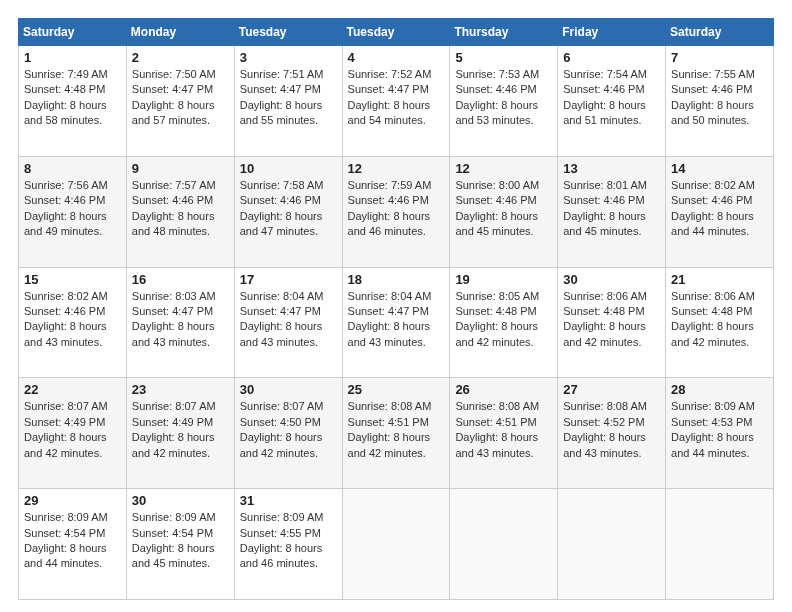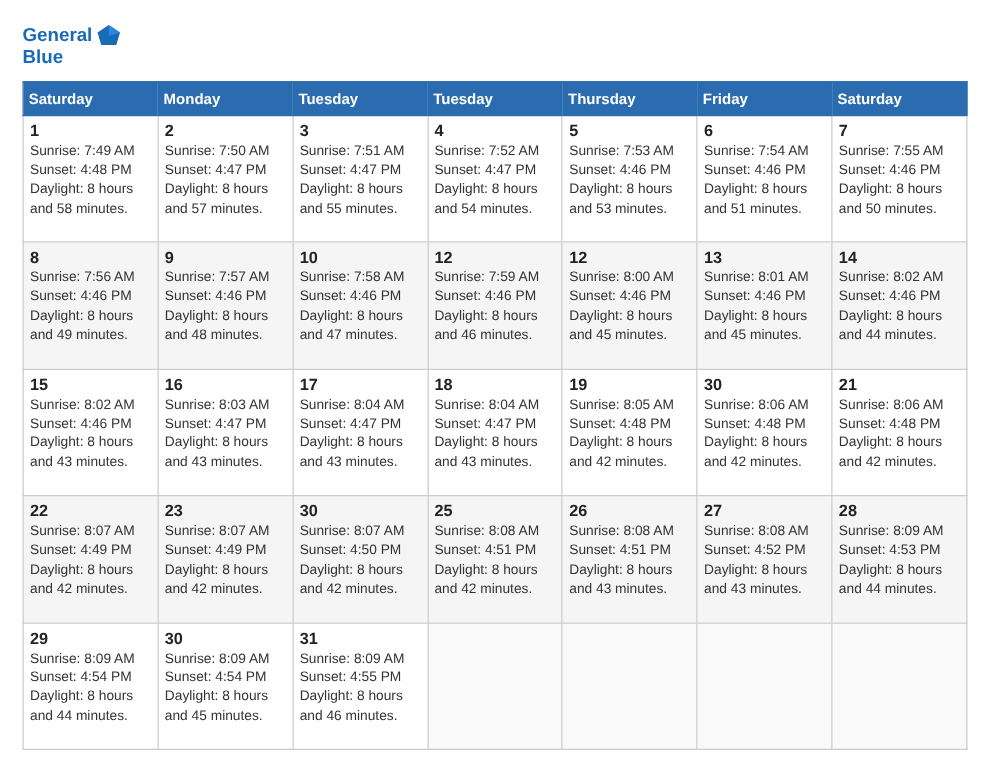--- a/index.html
+++ b/index.html
@@ -88,40 +88,20 @@
     }
     
     .row-odd td { background: #fff; }
     .row-even td { background: #efefef; }
     .row-last td { background: #fff; margin-left: 44px; }
   </style>
 </head>
 <body>
 
 <div class="page">
-  <div class="header">
-    <div class="logo">
-      <div>
-        <div style="display:flex;align-items:center;gap:2px;">
-          <div style="font-size:15px;font-weight:bold;color:#333;line-height:1.1;">
-            <span style="color:#1a6bb5;">General</span>
-          </div>
-          <svg width="22" height="22" viewBox="0 0 22 22">
-            <polygon points="11,2 20,8 17,18 5,18 2,8" fill="#1a6bb5"></polygon>
-            <polygon points="11,2 20,8 11,11" fill="#2e86de"></polygon>
-          </svg>
-        </div>
-        <div style="font-size:15px;font-weight:bold;color:#1a6bb5;line-height:1.1;margin-top:-2px;">Blue</div>
-      </div>
-    </div>
-    <div class="title-block">
-      <div class="month-title"></div>
-      <div class="location"></div>
-    </div>
-  </div>
 
   <table class="calendar-table">
     <thead>
       <tr>
       <th>Saturday</th>
           <th>Monday</th>
           <th>Tuesday</th>
           <th>Tuesday</th>
           <th>Thursday</th>
           <th>Friday</th>

